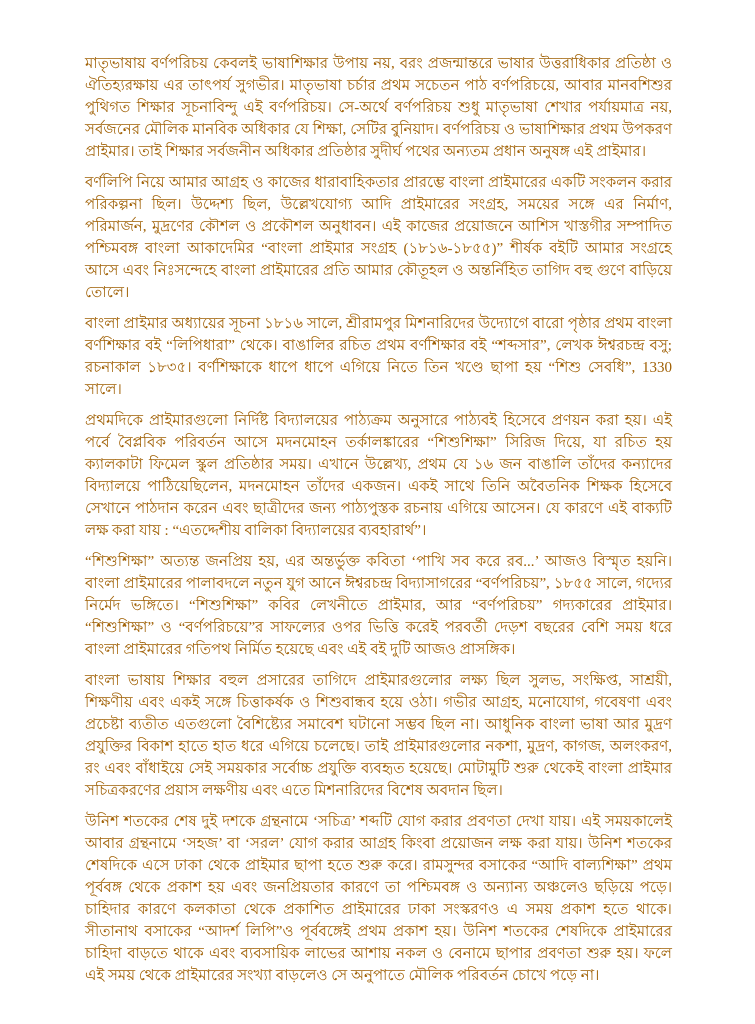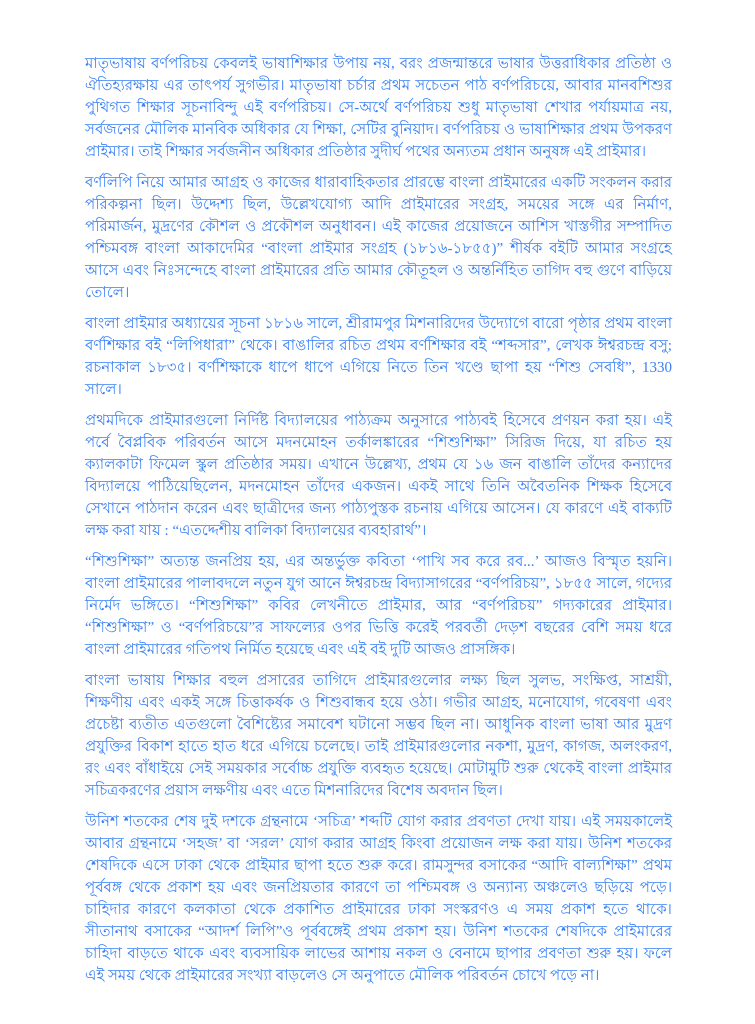--- a/index.html
+++ b/index.html
@@ -27,21 +27,21 @@
     font-weight: normal;
     text-decoration: underline;
     text-underline-offset: 3px;
     letter-spacing: 0.5px;
   }
   .body-text p {
     margin: 0 0 9px 0;
     font-size: 15px;
     line-height: 22px;
     text-align: justify;
-    color: #3b82f6;
+    color: #a16207;
   }
   .body-text p:last-child {
     margin-bottom: 0;
   }
 </style>
 </head>
 <body>
 
 <div class="page" style="background: rgb(255, 255, 255);">
 

